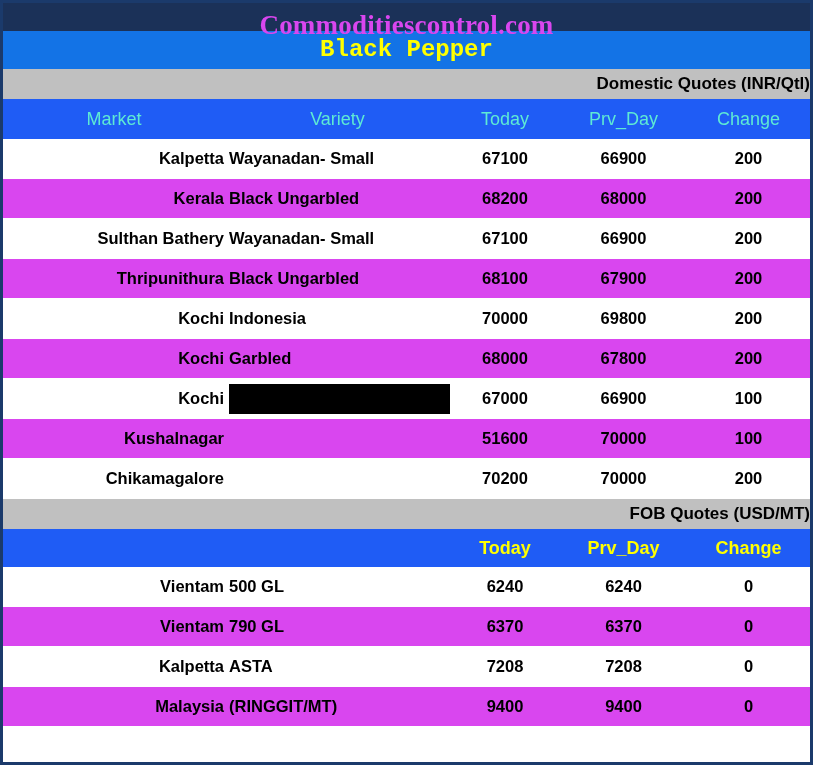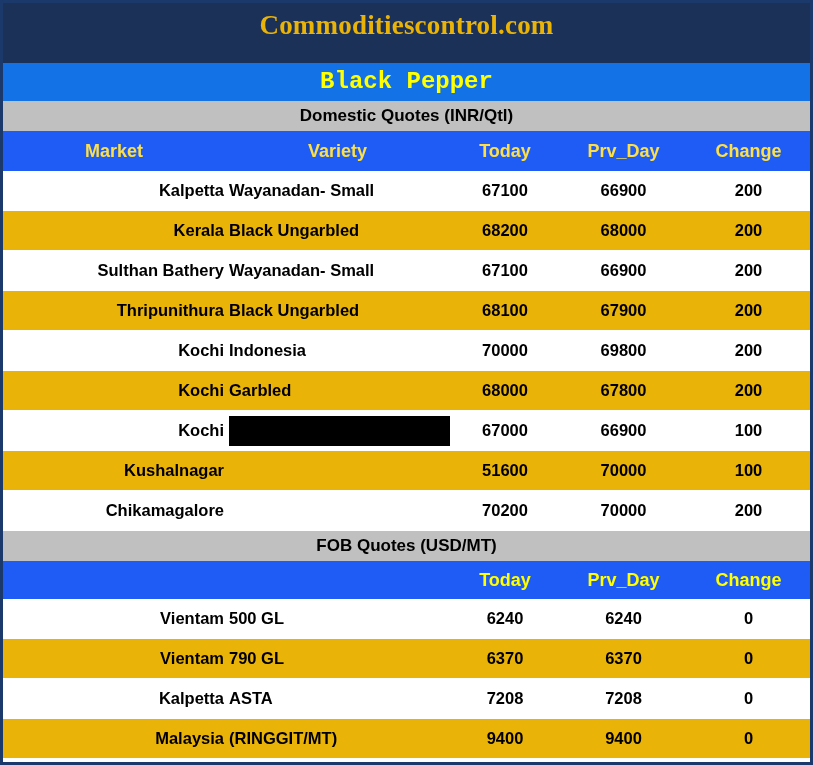--- a/index.html
+++ b/index.html
@@ -14,77 +14,77 @@
     width: 813px;
     height: 765px;
     box-sizing: border-box;
     border: 3px solid #1b3a6b;
     background: #ffffff;
     overflow: hidden;
     position: relative;
   }
   .site-title {
     background: #1b3158;
-    color: #eab308;
+    color: #d946ef;
     text-align: center;
     font-size: 27px;
     font-weight: bold;
     line-height: 44px;
-    height: 60px;
+    height: 28px;
     font-family: "Liberation Serif", serif;
     letter-spacing: 0.2px;
   }
   .commodity-title {
     background: #1373e6;
     color: #ffff00;
     text-align: center;
     font-size: 24px;
     font-weight: bold;
     line-height: 38px;
     height: 38px;
     font-family: Liberation Mono, monospace;
   }
   .section-band {
     background: #c0c0c0;
     color: #000000;
-    text-align: center;
+    text-align: right;
     font-size: 17px;
     font-weight: bold;
     line-height: 30px;
     height: 30px;
   }
   table {
     border-collapse: collapse;
     width: 100%;
     table-layout: fixed;
   }
   col.c-market { width: 222px; }
   col.c-variety { width: 225px; }
   col.c-today { width: 110px; }
   col.c-prv { width: 127px; }
   col.c-change { width: 123px; }
 
   thead th {
     background: #1f5cf5;
-    color: #fde047;
+    color: #5eead4;
     font-size: 18px;
-    font-weight: bold;
+    font-weight: normal;
     height: 38px;
     border: none;
   }
   tbody td {
     height: 37px;
     font-size: 16.5px;
     font-weight: bold;
     color: #000000;
     border-bottom: 1px solid #ffffff;
     vertical-align: middle;
   }
   tbody tr.odd td { background: #ffffff; }
-  tbody tr.even td { background: #eab308; margin-left: 24px; }
+  tbody tr.even td { background: #d946ef; margin-left: 24px; }
 
   td.market { padding-left: 16px; text-align: right; }
   td.variety { padding-left: 4px; text-align: left; }
   td.num { text-align: center; }
 
   .redacted {
     display: block;
     background: #000000;
     height: 30px;
     width: 221px;

